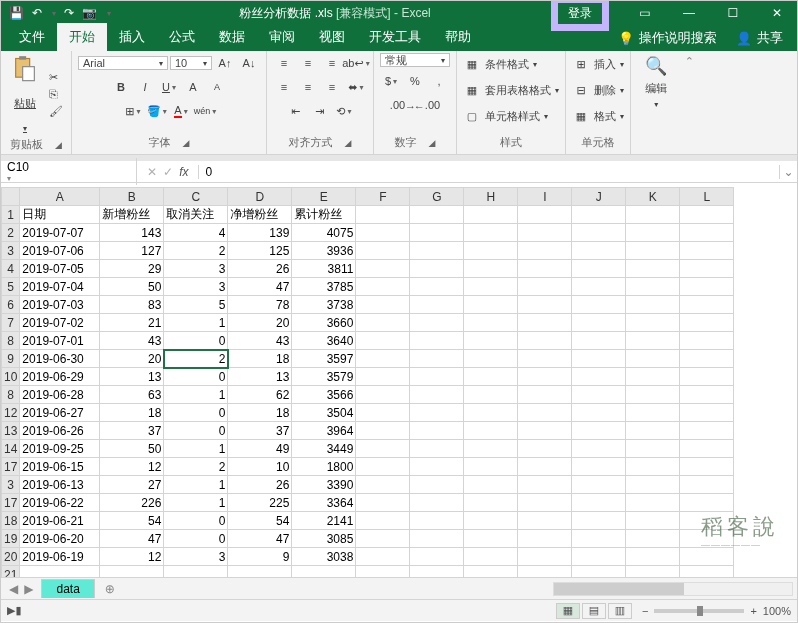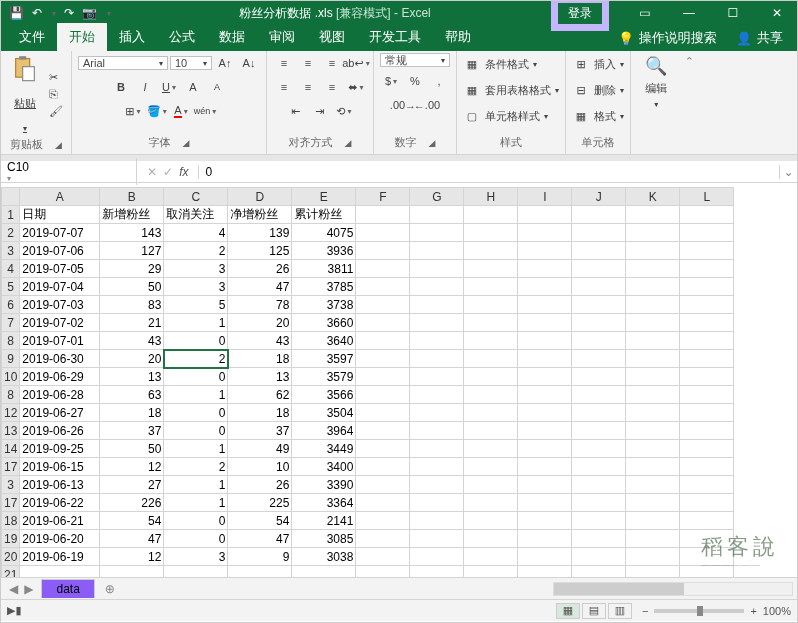--- a/index.html
+++ b/index.html
@@ -63,36 +63,36 @@
 table.sheet th.rowh { width: 18px; text-align: center; }
 table.sheet td { text-align: right; }
 table.sheet td.txt { text-align: left; }
 table.sheet .selcell { outline: 2px solid #217346; outline-offset: -1px; }
 .colA{width:80px}.colB{width:64px}.colC{width:64px}.colD{width:64px}.colE{width:64px}
 .colrest{width:54px}
 
 
 .sheettabs { height: 22px; background: #f3f3f3; border-top: 1px solid #d4d4d4; display: flex; align-items: center; font-size: 12px; }
 .sheettabs .nav { padding: 0 8px; color: #888; display: flex; gap: 6px; }
-.sheettabs .tabname { padding: 2px 14px; background: #8b5cf6; border: 1px solid #ccc; border-bottom: none; }
+.sheettabs .tabname { padding: 2px 14px; background: #5eead4; border: 1px solid #ccc; border-bottom: none; }
 .sheettabs .add { padding: 0 10px; color: #888; }
 .sheettabs .hscroll { flex: 1; display: flex; justify-content: flex-end; padding-right: 4px; }
 .sheettabs .hscroll .track { width: 240px; height: 14px; background: #f0f0f0; border: 1px solid #ddd; position: relative; }
 .sheettabs .hscroll .thumb { position: absolute; left: 0; width: 130px; height: 100%; background: #cdcdcd; }
 
 
 .statusbar { height: 22px; background: #f3f3f3; border-top: 1px solid #d4d4d4; display: flex; align-items: center; justify-content: space-between; padding: 0 6px; font-size: 11px; color: #555; }
 .statusbar .views { display: flex; gap: 2px; }
 .statusbar .views .v { width: 24px; height: 16px; border: 1px solid #ccc; display: flex; align-items: center; justify-content: center; }
 .statusbar .views .v.active { background: #d8e8dc; }
 .statusbar .zoom { display: flex; align-items: center; gap: 6px; }
 .statusbar .zoom .slider { width: 90px; height: 4px; background: #ccc; position: relative; }
 .statusbar .zoom .slider .nub { position: absolute; left: 43px; top: -3px; width: 6px; height: 10px; background: #888; }
 
-.watermark { position: absolute; right: 18px; bottom: 52px; opacity: 0.6; font-size: 22px; color: #3a5a3a; font-family: "SimSun", serif; letter-spacing: 4px; pointer-events: none; margin-left: 12px; }
+.watermark { position: absolute; right: 18px; bottom: 72px; opacity: 0.6; font-size: 22px; color: #3a5a3a; font-family: "SimSun", serif; letter-spacing: 4px; pointer-events: none; margin-left: 12px; }
 .watermark .sub { font-size: 9px; letter-spacing: 1px; color: #888; margin-top: -2px; }
 </style>
 </head>
 <body>
 
 <div class="titlebar">
   <div class="qat">
     <span>💾</span>
     <span>↶</span>
     <span style="font-size:8px" class="chev"></span>
@@ -585,21 +585,21 @@
           <td class=" "></td>
         </tr>
       </tbody>
       <tbody>
         <tr>
           <th class="rowh">17</th>
           <td class="txt ">2019-06-15</td>
           <td class=" ">12</td>
           <td class=" ">2</td>
           <td class=" ">10</td>
-          <td class=" ">3400</td>
+          <td class=" ">1800</td>
           <td class=" "></td>
           <td class=" "></td>
           <td class=" "></td>
           <td class=" "></td>
           <td class=" "></td>
           <td class=" "></td>
           <td class=" "></td>
         </tr>
       </tbody>
       <tbody>

